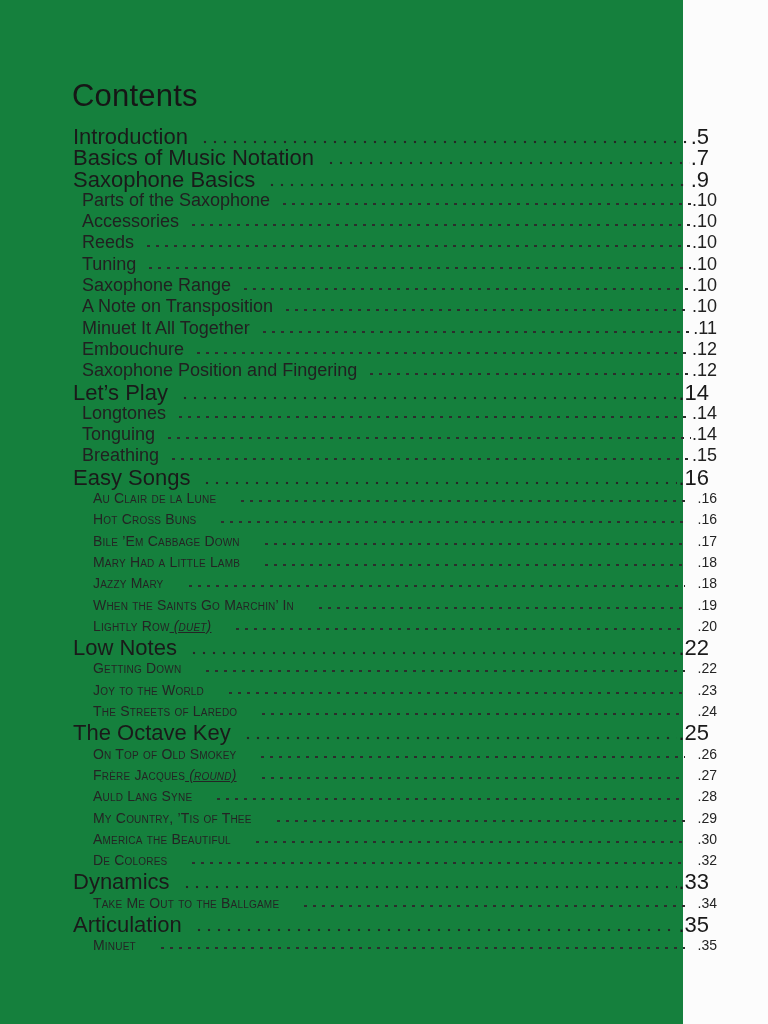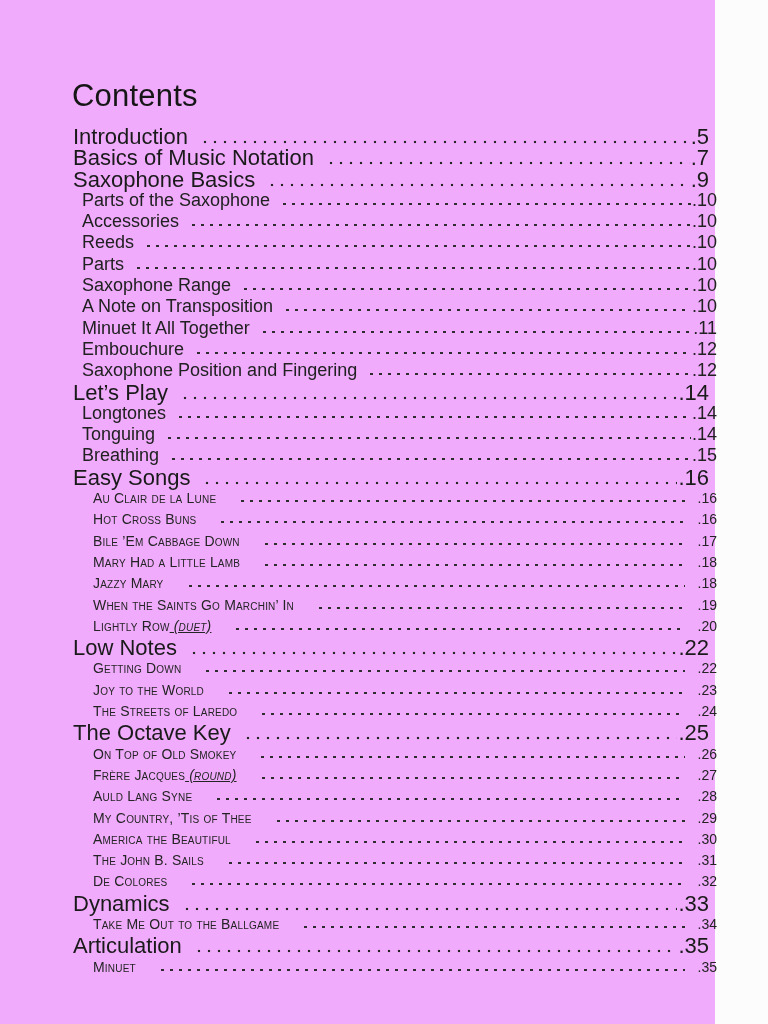--- a/index.html
+++ b/index.html
@@ -9,22 +9,21 @@
     height: 1024px;
     background: #fcfcfc;
     font-family: "Liberation Sans", sans-serif;
     color: #1e1e1e;
     overflow: hidden;
   }
   .sheet {
     position: relative;
     width: 683px;
     height: 1024px;
-    background: #f0abfc;
-    padding-left: 32px;
+    background: #15803d;
   }
   .page-title {
     position: absolute;
     left: 72px;
     top: 80px;
     margin: 0;
     font-size: 31px;
     font-weight: 400;
     letter-spacing: 0.2px;
     line-height: 1;
@@ -124,21 +123,21 @@
         <span class="t">Accessories</span>
         <span class="leader"></span>
         <span class="pg">10</span>
       </div>
       <div class="row lvl2">
         <span class="t">Reeds</span>
         <span class="leader"></span>
         <span class="pg">10</span>
       </div>
       <div class="row lvl2">
-        <span class="t">Parts</span>
+        <span class="t">Tuning</span>
         <span class="leader"></span>
         <span class="pg">10</span>
       </div>
       <div class="row lvl2">
         <span class="t">Saxophone Range</span>
         <span class="leader"></span>
         <span class="pg">10</span>
       </div>
       <div class="row lvl2">
         <span class="t">A Note on Transposition</span>
@@ -262,25 +261,20 @@
       </div>
       <div class="row lvl3">
         <span class="t">My Country, ’Tis of Thee</span>
         <span class="leader"></span>
         <span class="pg">29</span>
       </div>
       <div class="row lvl3">
         <span class="t">America the Beautiful</span>
         <span class="leader"></span>
         <span class="pg">30</span>
-      </div>
-      <div class="row lvl3">
-        <span class="t">The John B. Sails</span>
-        <span class="leader"></span>
-        <span class="pg">31</span>
       </div>
       <div class="row lvl3">
         <span class="t">De Colores</span>
         <span class="leader"></span>
         <span class="pg">32</span>
       </div>
       <div class="row lvl1">
         <span class="t">Dynamics</span>
         <span class="leader"></span>
         <span class="pg">33</span>

